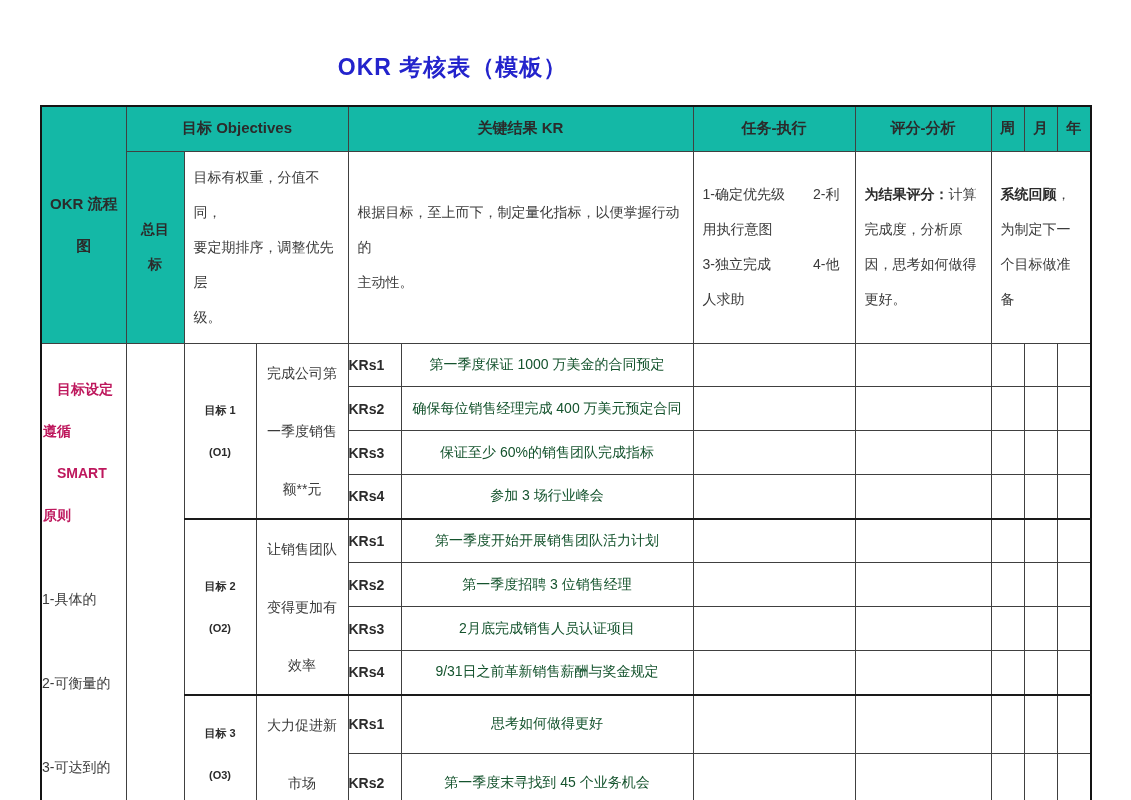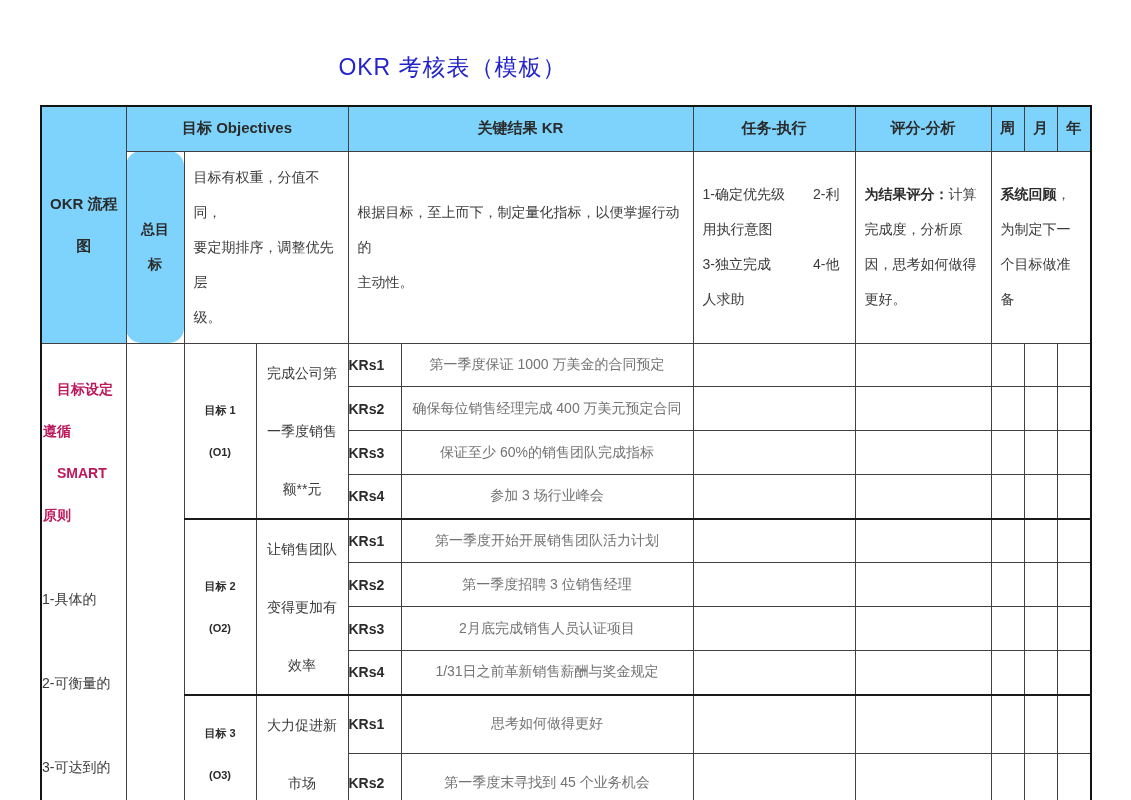--- a/index.html
+++ b/index.html
@@ -3,50 +3,50 @@
 <meta charset="utf-8">
 <style>
   html,body{margin:0;padding:0;}
   body{
     width:1131px;height:800px;background:#ffffff;overflow:hidden;
     font-family:"Liberation Sans","DejaVu Sans",sans-serif;
     color:#3b3b3b;
   }
   .title{
     margin-top:52px;width:905px;text-align:center;
-    font-size:23px;font-weight:normal;color:#2323cc;letter-spacing:1px;
+    font-size:23px;font-weight:bold;color:#2323cc;letter-spacing:1px;
   }
   table.okr{
     position:absolute;left:40px;top:105px;
     width:1050px;border-collapse:collapse;table-layout:fixed;
     border:2px solid #141414;
     font-size:14px;
   }
   table.okr td{
     border:1px solid #404040;
     padding:0;vertical-align:middle;
     overflow:hidden;
   }
-  .green{background:#7dd3fc;}
+  .green{background:#14b8a6;}
   .b{font-weight:bold;color:#2b2b2b;}
-  .c{text-align:center;border-radius:15px;}
+  .c{text-align:center;}
   .pre{white-space:pre-line;}
   tr.hdr{height:45px;}
   tr.hdr td{text-align:center;font-weight:bold;color:#2b2b2b;font-size:15px;}
   tr.ovw{height:168px;}
   tr.ovw td{line-height:35px;padding:8px 9px;}
   tr.krrow{height:42.7px;}
   td.flowcell{line-height:42px;text-align:center;font-weight:bold;color:#2b2b2b;font-size:15px;}
   td.notescell{vertical-align:top;padding:2px 4px 0 5px;line-height:42px;}
   .notes-head{font-weight:bold;color:#be185d;white-space:pre-line;padding-left:1px;}
   .notes-items{white-space:pre-line;}
   td.objlabel{line-height:42px;font-weight:bold;color:#2b2b2b;font-size:11px;}
   td.objdesc{line-height:58px;}
   td.krid{font-weight:bold;color:#2b2b2b;padding-left:8px;}
-  td.krtext{text-align:center;color:#737373;margin-top:22px;}
+  td.krtext{text-align:center;color:#14532d;margin-top:22px;}
   tr.gstart td{border-top-width:2px;border-top-color:#1a1a1a;}
 </style>
 </head>
 <body>
 
 <div class="title">OKR 考核表（模板）</div>
 
 <table class="okr">
   <colgroup>
     <col style="width:85px">
@@ -172,21 +172,21 @@
     <td class="krid">KRs3</td>
     <td class="krtext">2月底完成销售人员认证项目</td>
     <td></td>
     <td></td>
     <td></td>
     <td></td>
     <td></td>
   </tr>
   <tr class="krrow">
     <td class="krid">KRs4</td>
-    <td class="krtext">1/31日之前革新销售薪酬与奖金规定</td>
+    <td class="krtext">9/31日之前革新销售薪酬与奖金规定</td>
     <td></td>
     <td></td>
     <td></td>
     <td></td>
     <td></td>
   </tr>
 
   <tr class="krrow gstart">
     <td rowspan="2" class="objlabel c pre">目标 3
 (O3)</td>

